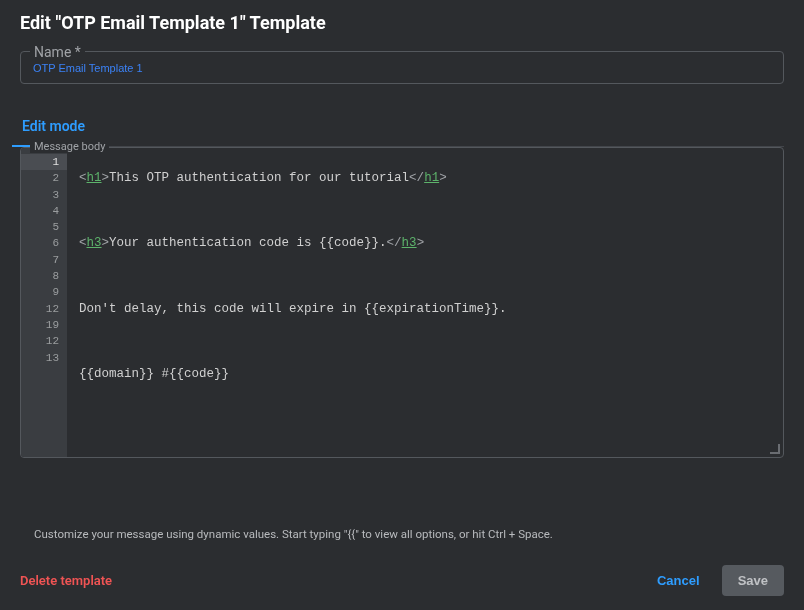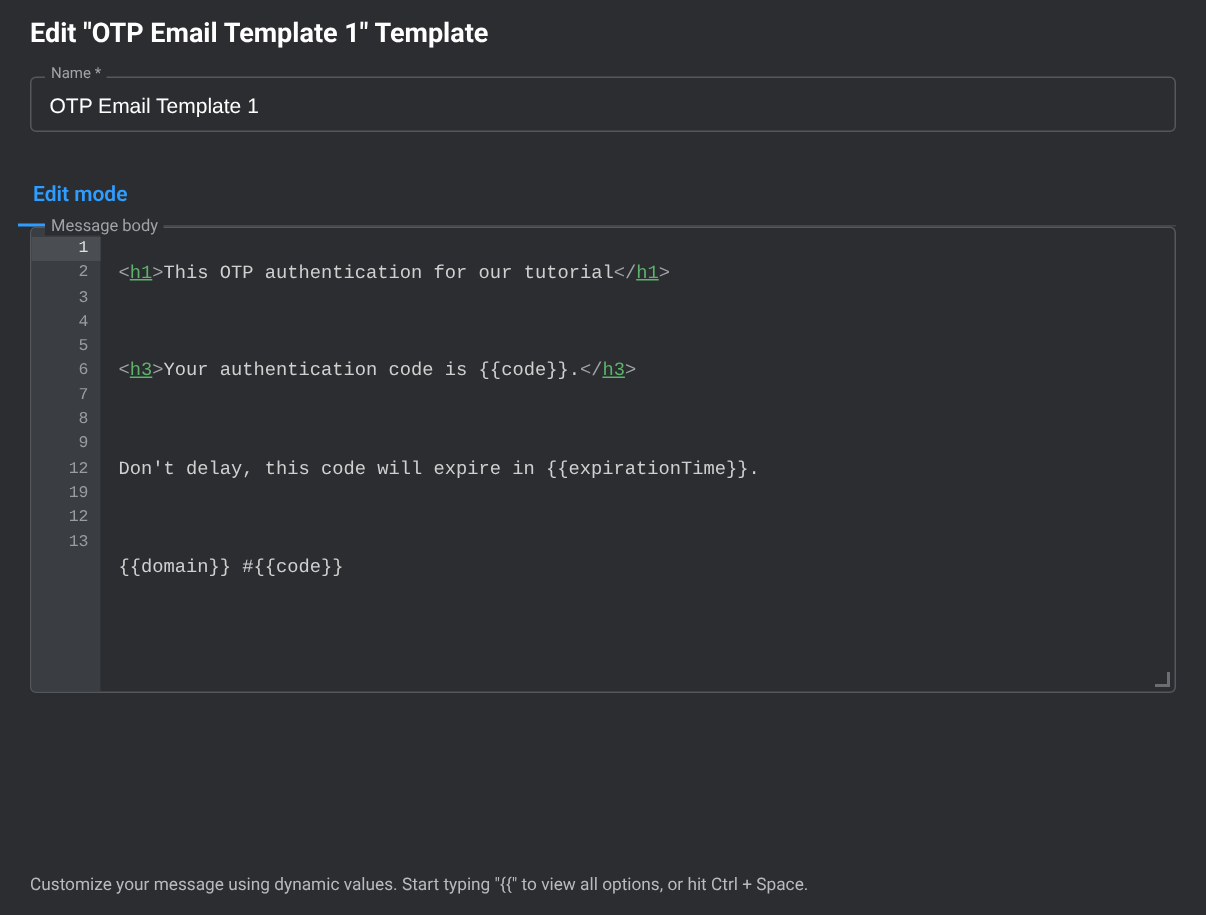--- a/index.html
+++ b/index.html
@@ -28,30 +28,30 @@
   .field-wrap {
     position: relative;
     margin-bottom: 14px;
   }
   .field-label {
     position: absolute;
     top: -7px;
     left: 10px;
     background: #2b2d30;
     padding: 0 4px;
-    font-size: 10px;
+    font-size: 14px;
     color: #a0a3a7;
   }
   .field-input {
     width: 100%;
     border: 1px solid #54585d;
     border-radius: 4px;
     background: transparent;
-    color: #ffffff;
-    font-size: 14px;
+    color: #3b82f6;
+    font-size: 11px;
     padding: 10px 12px 9px 12px;
     outline: none;
   }
 
   .tabs {
     display: flex;
     gap: 10px;
     border-bottom: 1px solid #42454a;
     margin-top: 10px;
   }
@@ -130,20 +130,21 @@
     height: 10px;
     border-right: 2px solid #6a6d72;
     border-bottom: 2px solid #6a6d72;
     transform: skew(-0deg);
   }
 
   .helper-text {
     font-size: 11.5px;
     color: #b8babd;
     margin-top: 10px;
+    margin-left: 14px;
   }
 
   .footer {
     display: flex;
     align-items: center;
     margin-top: 24px;
   }
   .delete-link {
     color: #f05454;
     font-size: 13px;
@@ -215,14 +216,20 @@
 
 
 
       </div>
       <div class="resize-handle"></div>
     </div>
   </div>
 
   <div class="helper-text">Customize your message using dynamic values. Start typing "{{" to view all options, or hit Ctrl + Space.</div>
 
+  <div class="footer">
+    <span class="delete-link">Delete template</span>
+    <span class="spacer"></span>
+    <button class="btn btn-cancel">Cancel</button>
+    <button class="btn btn-save">Save</button>
+  </div>
 
 </div>
 
 </body></html>

